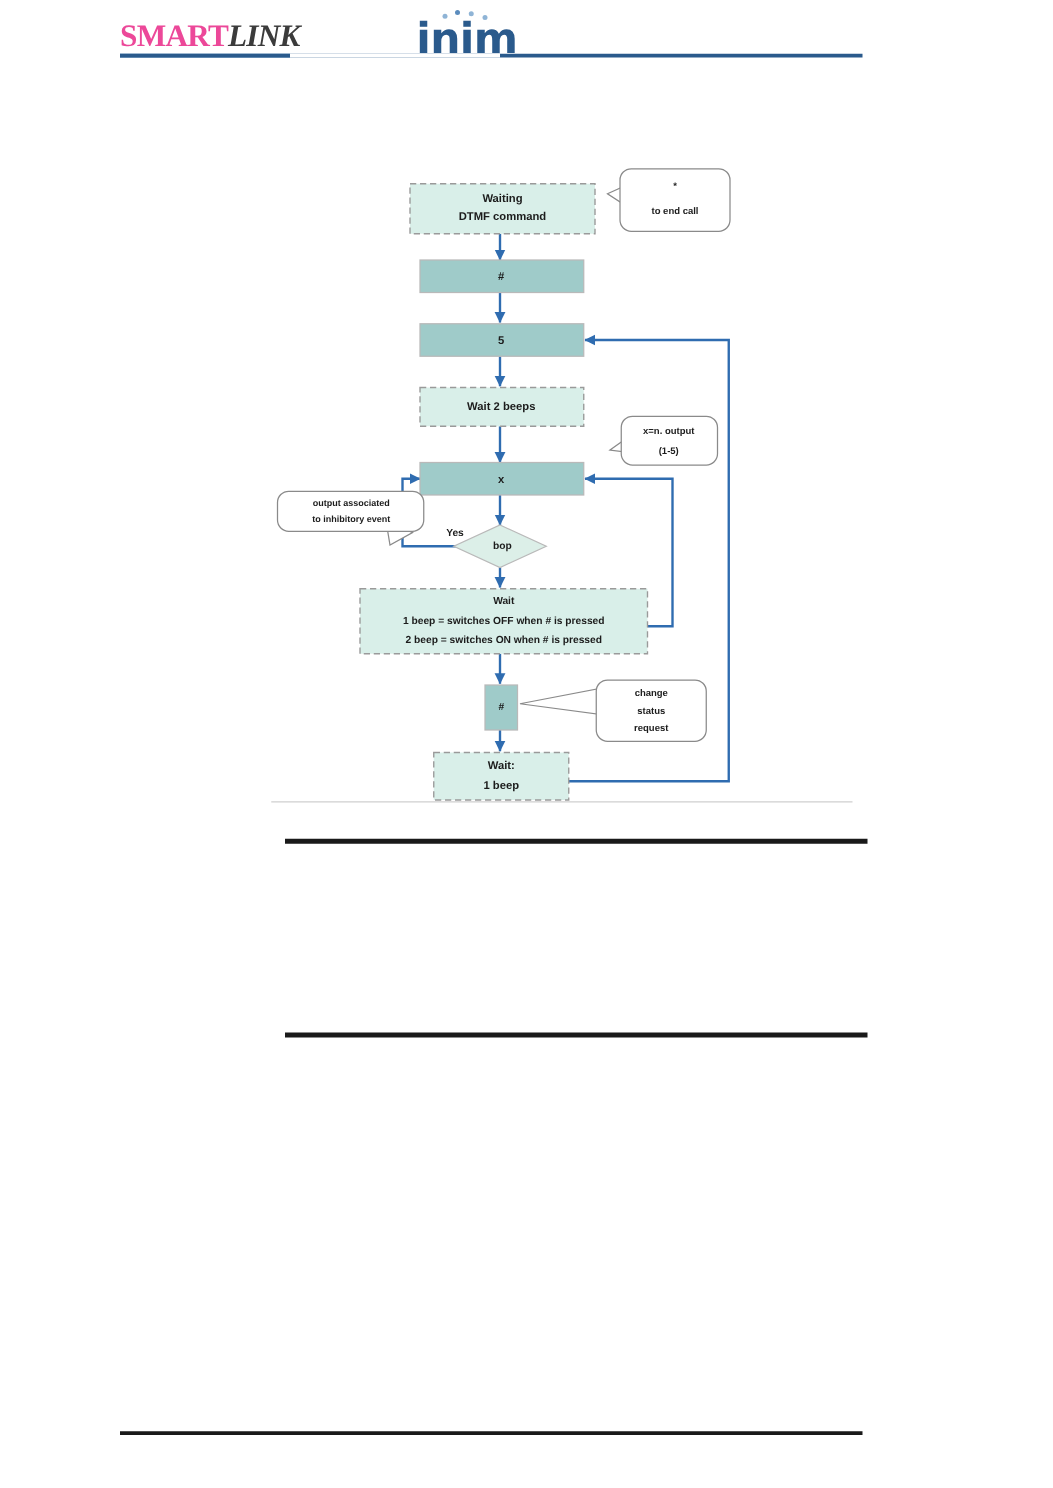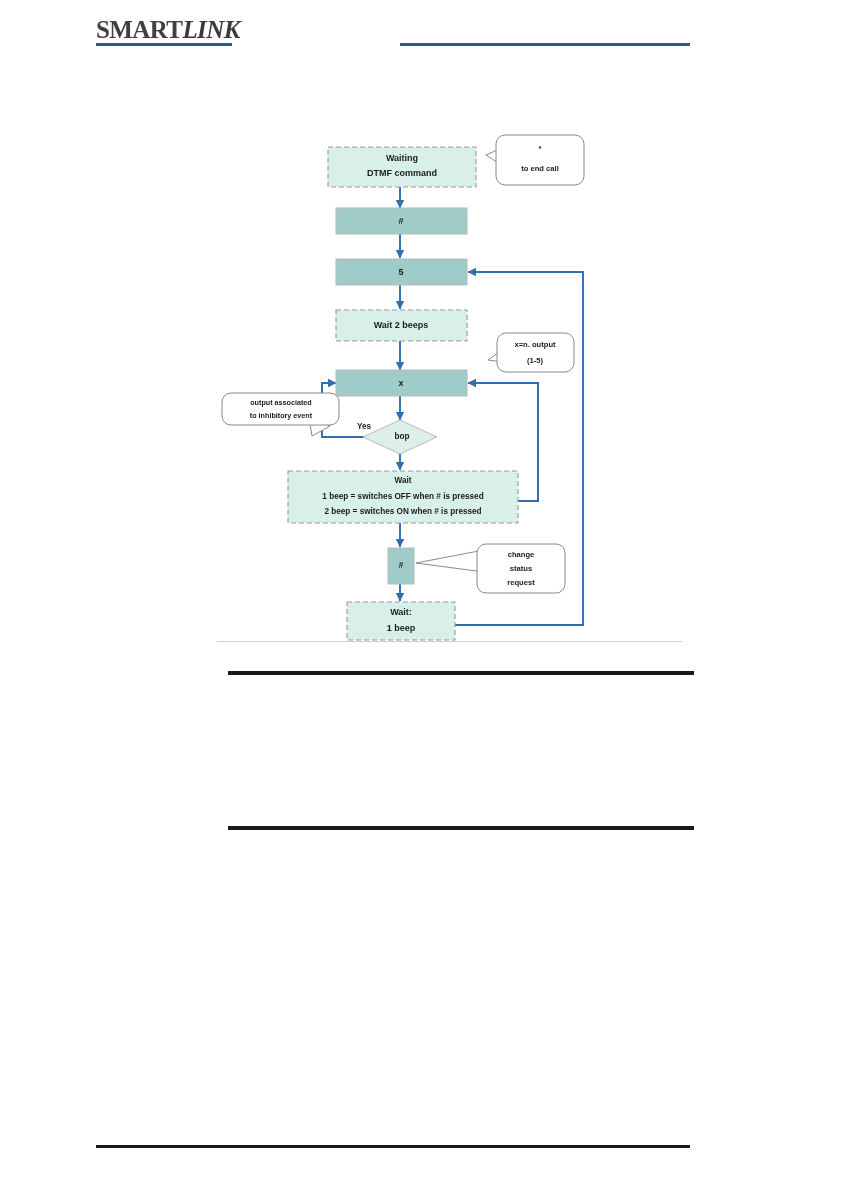--- a/index.html
+++ b/index.html
@@ -26,21 +26,21 @@
     position: absolute;
     left: 96px;
     top: 17px;
     font-family: "Liberation Serif", serif;
     font-size: 25px;
     font-weight: bold;
     letter-spacing: -0.6px;
     white-space: nowrap;
     line-height: 1;
   }
-  #logo-smartlink .part-smart { color: #404040; margin-top: 24px; }
+  #logo-smartlink .part-smart { color: #ec4899; margin-top: 24px; }
   #logo-smartlink .part-link  { color: #3b3b3b; font-style: italic; }
 
   #logo-smartlink-underline {
     position: absolute;
     left: 96px;
     top: 43px;
     width: 136px;
     height: 3px;
     background: #2b6ca3;
   }
@@ -126,20 +126,27 @@
 </head>
 <body>
 
 <div id="header">
 
   <div id="logo-smartlink">
     <span class="part-smart">SMART</span><span class="part-link">LINK</span>
   </div>
   <div id="logo-smartlink-underline"></div>
 
+  <div id="logo-inim-wrap">
+    <span class="inim-dot d1"></span>
+    <span class="inim-dot d2"></span>
+    <span class="inim-dot d3"></span>
+    <span class="inim-dot d4"></span>
+    <div id="logo-inim">inim</div>
+  </div>
 
   <div id="header-rule"></div>
   <div id="header-rule-gap"></div>
 </div>
 
 <div id="flow">
 <svg width="842" height="530" viewBox="0 0 842 530" xmlns="http://www.w3.org/2000/svg">
 
   <defs>
     <marker id="arr" viewBox="0 0 10 10" refX="8.5" refY="5" markerWidth="5.2" markerHeight="5.2" orient="auto-start-reverse">

